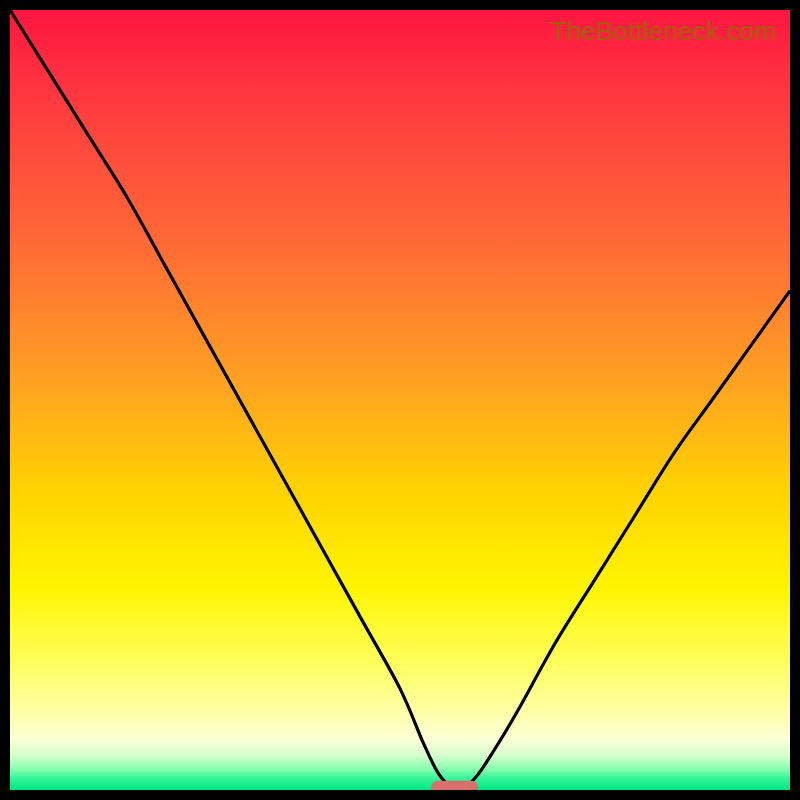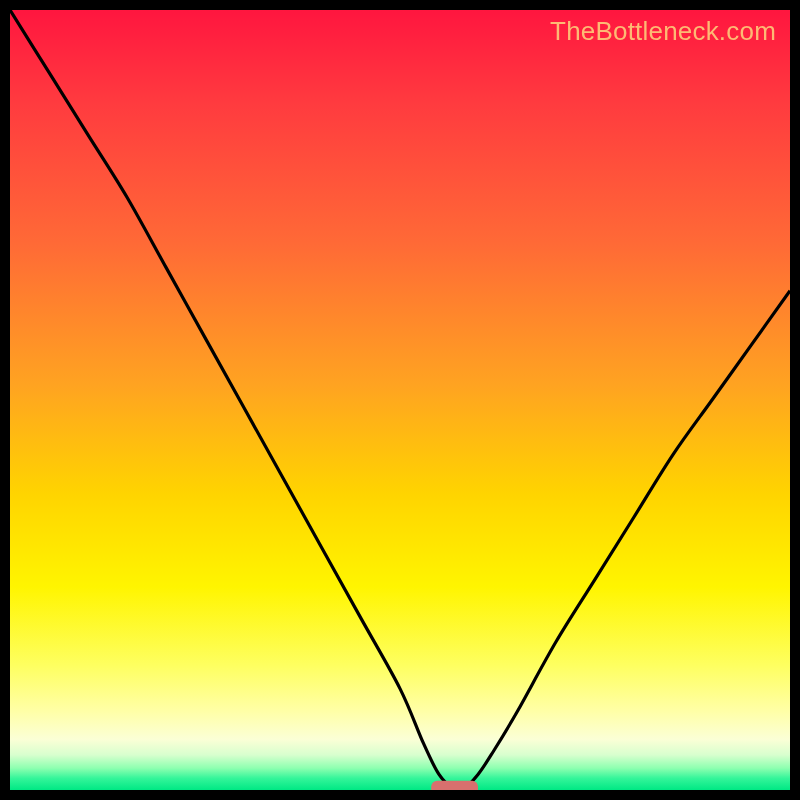--- a/index.html
+++ b/index.html
@@ -23,21 +23,21 @@
     position: absolute;
     left: 0;
     top: 0;
     width: 780px;
     height: 780px;
   }
   .watermark {
     position: absolute;
     top: 6px;
     right: 14px;
-    color: #fdba74;
+    color: #a16207;
     font-size: 26px;
     font-weight: 400;
     letter-spacing: 0.2px;
     user-select: none;
   }
 </style>
 </head>
 <body>
 
 <div class="frame">

